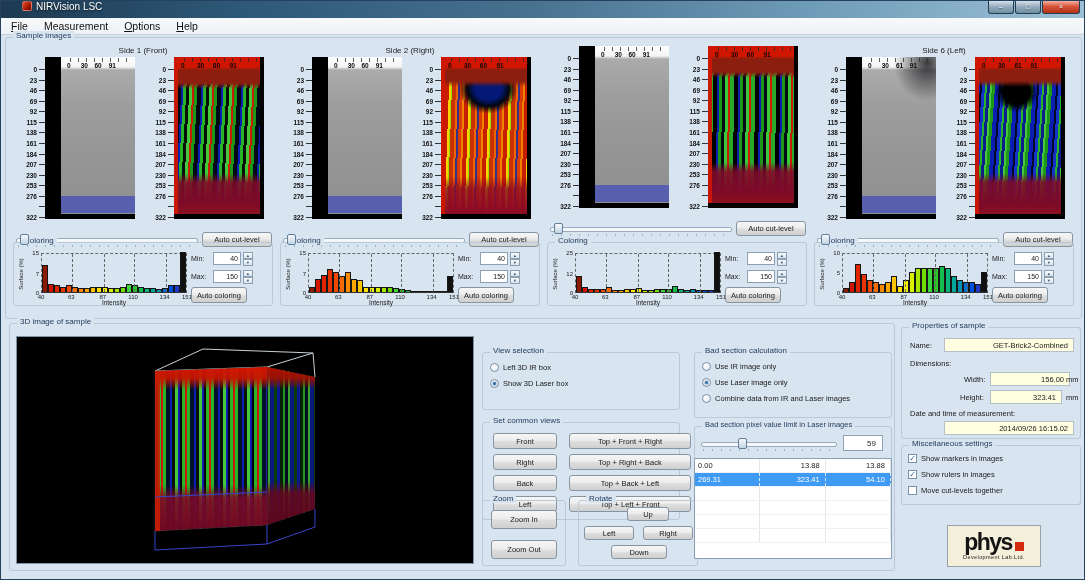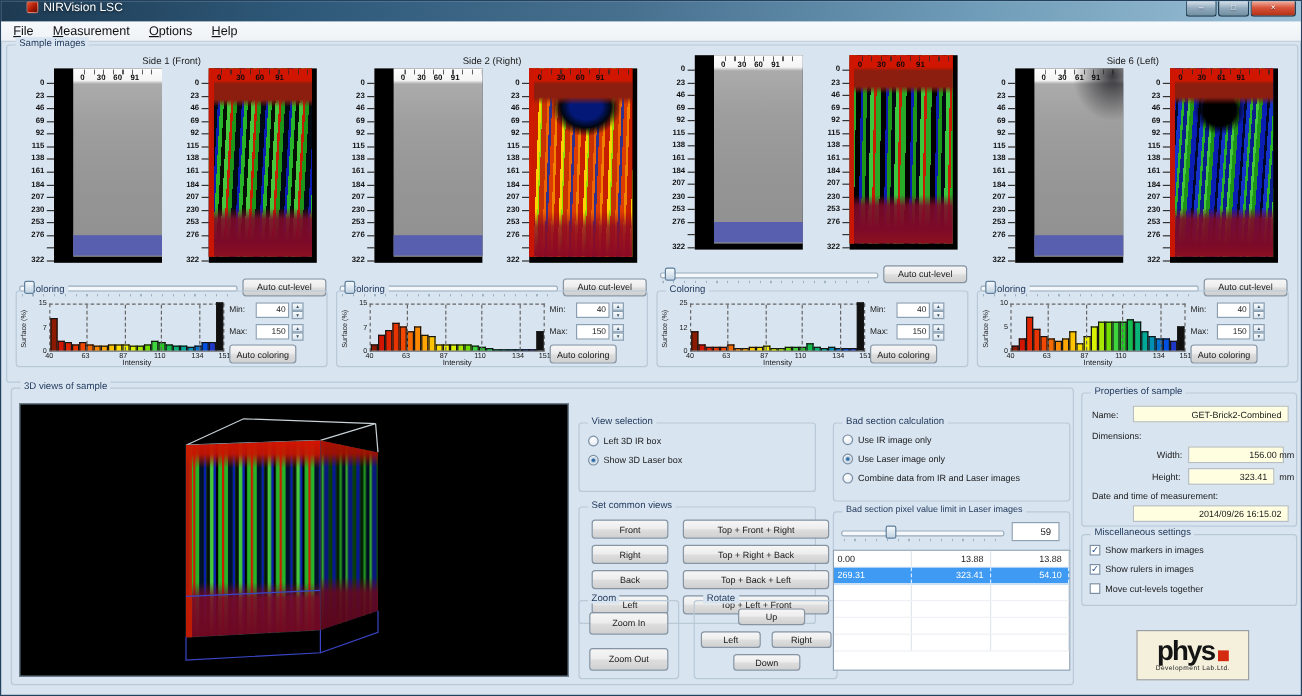--- a/index.html
+++ b/index.html
@@ -758,21 +758,21 @@
                 <i>▾</i>
               </span>
             </div>
             <div class="btn autocolor">Auto coloring</div>
           </div>
         </div>
       </div>
   </div>
 
   <div class="group" style="left:8px;top:322px;width:886px;height:248px">
-    <div class="glabel">3D views of sample</div>
+    <div class="glabel">3D image of sample</div>
 
     <div class="canvas3d">
       <svg width="456" height="226" viewBox="0 0 456 226">
         <defs>
           <pattern id="pf" width="24" height="200" patternUnits="userSpaceOnUse">
             <rect width="24" height="200" fill="#1e9618"></rect>
             <rect x="0" width="2" height="200" fill="#c81e00"></rect>
             <rect x="2" width="3" height="200" fill="#28b428"></rect>
             <rect x="5" width="4" height="200" fill="#00102a"></rect>
             <rect x="9" width="2" height="200" fill="#0a1eb4"></rect>
@@ -850,21 +850,21 @@
     </div>
 
     <div class="group" style="left:472px;top:176px;width:84px;height:66px">
       <div class="glabel">Zoom</div>
       <div class="btn" style="position:absolute;left:8px;top:9px;width:66px;height:19px">Zoom In</div>
       <div class="btn" style="position:absolute;left:8px;top:39px;width:66px;height:19px">Zoom Out</div>
     </div>
 
     <div class="group" style="left:568px;top:176px;width:120px;height:66px">
       <div class="glabel">Rotate</div>
-      <div class="btn" style="position:absolute;left:36px;top:6px;width:56px;height:14px">Up</div>
+      <div class="btn" style="position:absolute;left:48px;top:6px;width:42px;height:14px">Up</div>
       <div class="btn" style="position:absolute;left:5px;top:25px;width:50px;height:14px">Left</div>
       <div class="btn" style="position:absolute;left:64px;top:25px;width:50px;height:14px">Right</div>
       <div class="btn" style="position:absolute;left:32px;top:44px;width:56px;height:14px">Down</div>
     </div>
 
     <div class="group" style="left:684px;top:28px;width:198px;height:66px">
       <div class="glabel">Bad section calculation</div>
       <div style="padding-top:5px">
           <div class="radio-row">
             <span class="radio"></span>

